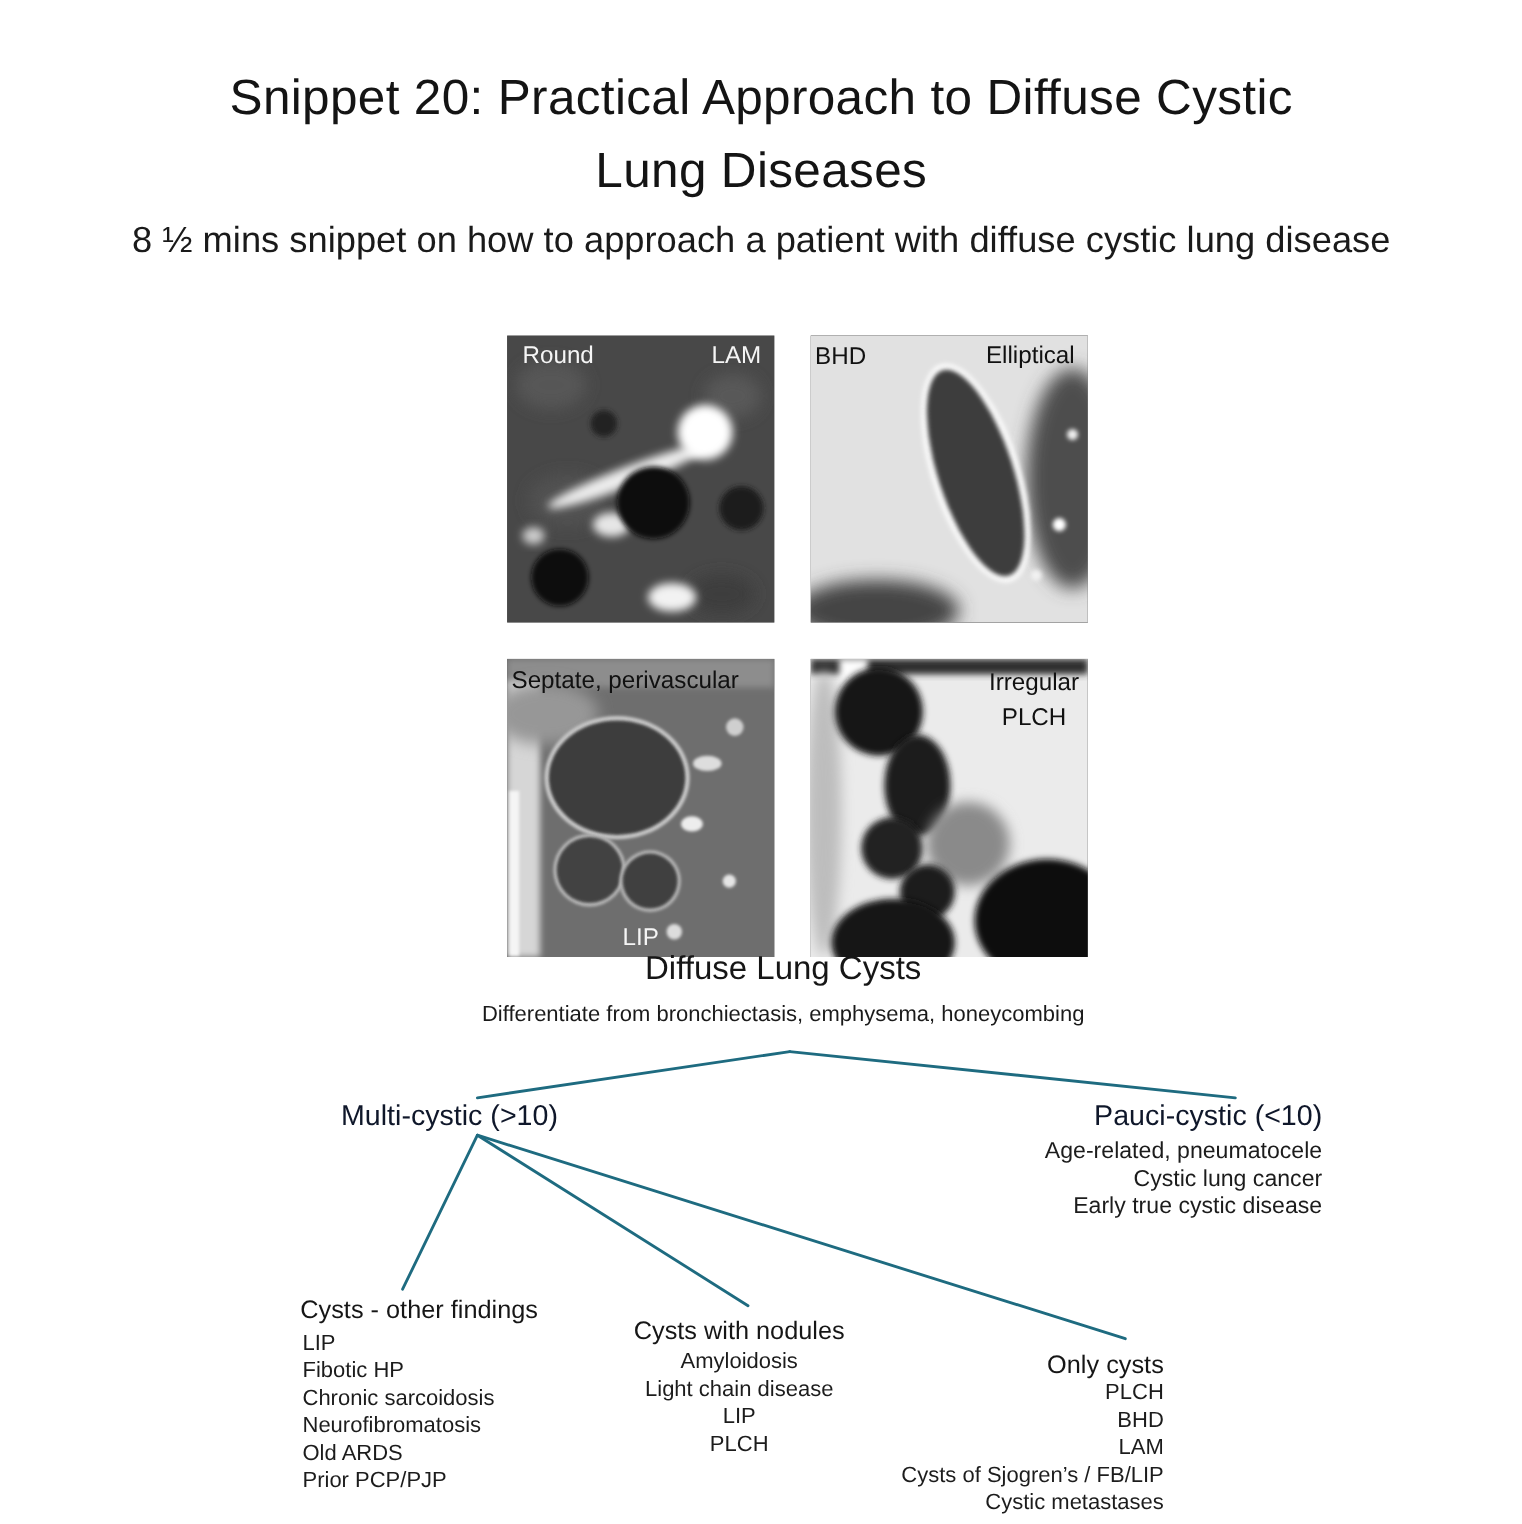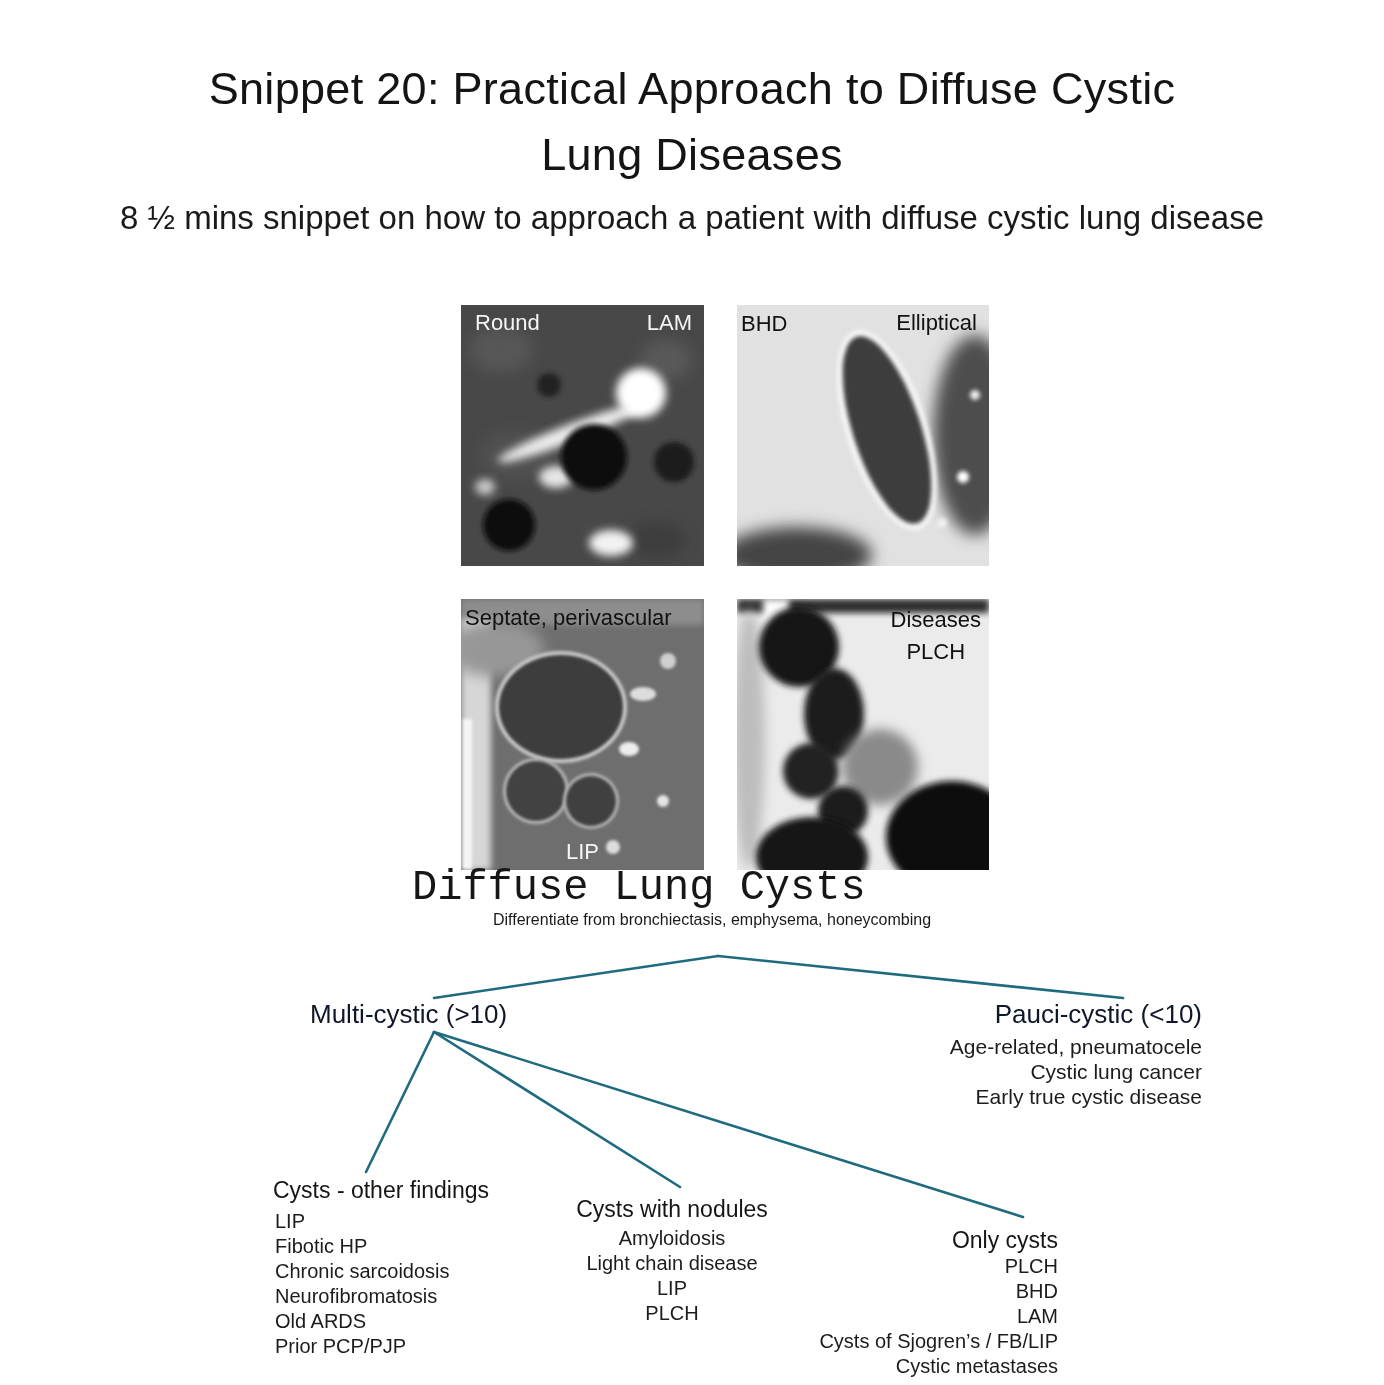--- a/index.html
+++ b/index.html
@@ -56,29 +56,29 @@
   .pos-tl { left: 14px; top: 5px; }
   .pos-tr { right: 12px; top: 5px; }
   .pos-tl-tight { left: 4px; top: 6px; }
   .pos-bc { left: 0; right: 0; bottom: 5px; text-align: center; }
   .pos-tr-stack { right: 8px; top: 5px; text-align: center; }
   .pos-tr-stack div { line-height: 32px; }
   
   .fc-title {
     position: absolute;
     left: 412px; width: 600px; top: 864px;
-    font-size: 42px;
+    text-align: center;
+    font-size: 30px;
     color: #161616;
-    font-family: Liberation Mono, monospace;
   }
   .fc-subtitle {
     position: absolute;
     left: 312px; width: 800px; top: 911px;
     text-align: center;
-    font-size: 16px;
+    font-size: 20px;
     color: #1a1a1a;
   }
   .fc-lines { position: absolute; left: 0; top: 0; width: 1384px; height: 1385px; pointer-events: none; }
   .node-label { position: absolute; font-size: 26px; color: #0f172a; white-space: nowrap; }
   .multi-label { left: 310px; top: 999px; }
   .pauci-label { left: 902px; width: 300px; top: 999px; text-align: right; }
   .pauci-items {
     position: absolute; left: 752px; width: 450px; top: 1034px;
     text-align: right; font-size: 21px; line-height: 25px; color: #1c1c1c;
   }
@@ -209,21 +209,21 @@
         <ellipse cx="12" cy="140" rx="16" ry="130" fill="#bdbdbd" filter="url(#pl-soft)"></ellipse>
         <circle cx="62" cy="48" r="40" fill="#141414" filter="url(#pl-crisp)"></circle>
         <ellipse cx="97" cy="115" rx="30" ry="46" fill="#1a1a1a" filter="url(#pl-crisp)"></ellipse>
         <circle cx="74" cy="172" r="28" fill="#202020" filter="url(#pl-crisp)"></circle>
         <circle cx="143" cy="168" r="38" fill="#8a8a8a" filter="url(#pl-soft)"></circle>
         <circle cx="106" cy="212" r="25" fill="#1c1c1c" filter="url(#pl-crisp)"></circle>
         <ellipse cx="215" cy="238" rx="66" ry="56" fill="#0f0f0f" filter="url(#pl-crisp)"></ellipse>
         <ellipse cx="75" cy="258" rx="56" ry="40" fill="#131313" filter="url(#pl-crisp)"></ellipse>
       </svg>
       <div class="ct-label lbl-dark pos-tr-stack">
-        <div>Diseases</div>
+        <div>Irregular</div>
         <div>PLCH</div>
       </div>
     </div>
   </div>
 
   <div class="fc-title">Diffuse Lung Cysts</div>
   <div class="fc-subtitle">Differentiate from bronchiectasis, emphysema, honeycombing</div>
 
   <svg class="fc-lines" viewBox="0 0 1384 1385">
     <line x1="718" y1="956" x2="434" y2="998" stroke="#1e6b80" stroke-width="2.6" stroke-linecap="round"></line>

